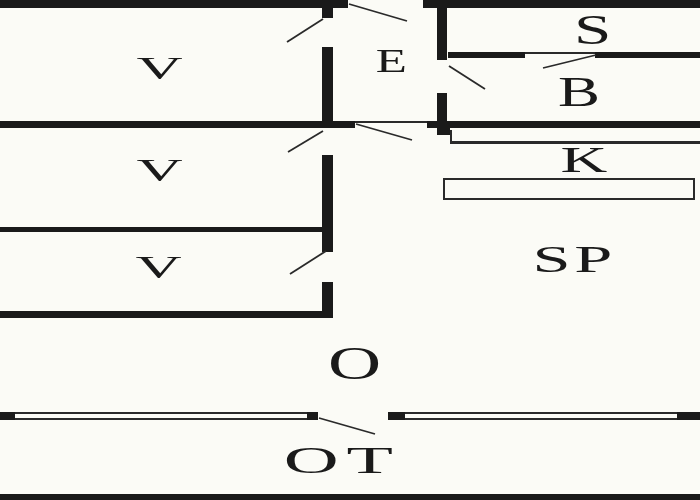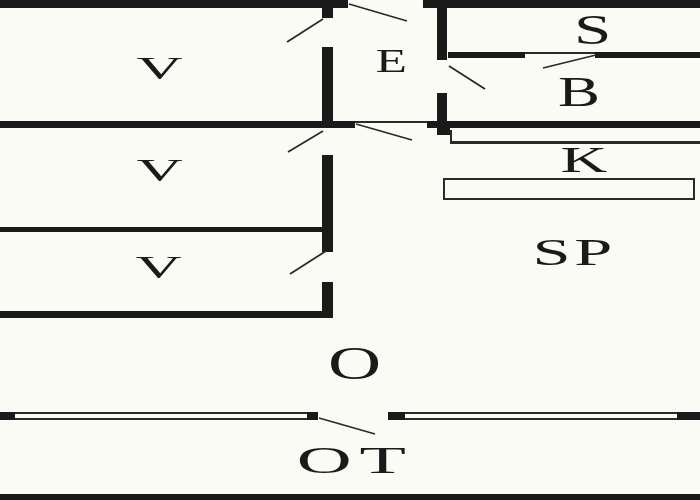--- a/index.html
+++ b/index.html
@@ -110,23 +110,23 @@
   </div>
   <div class="label-box ls" style="left:523px;top:2px;">
     <span>S</span>
   </div>
   <div class="label-box lb" style="left:509px;top:64px;">
     <span>B</span>
   </div>
   <div class="label-box lk" style="left:514px;top:132px;">
     <span>K</span>
   </div>
-  <div class="label-box lsp" style="left:504px;top:224px;">
+  <div class="label-box lsp" style="left:504px;top:231px;">
     <span>SP</span>
   </div>
   <div class="label-box lo" style="left:285px;top:336px;">
     <span>O</span>
   </div>
-  <div class="label-box lot" style="left:285px;top:432px;">
+  <div class="label-box lot" style="left:272px;top:432px;">
     <span>OT</span>
   </div>
 
 </div>
 
 </body></html>

